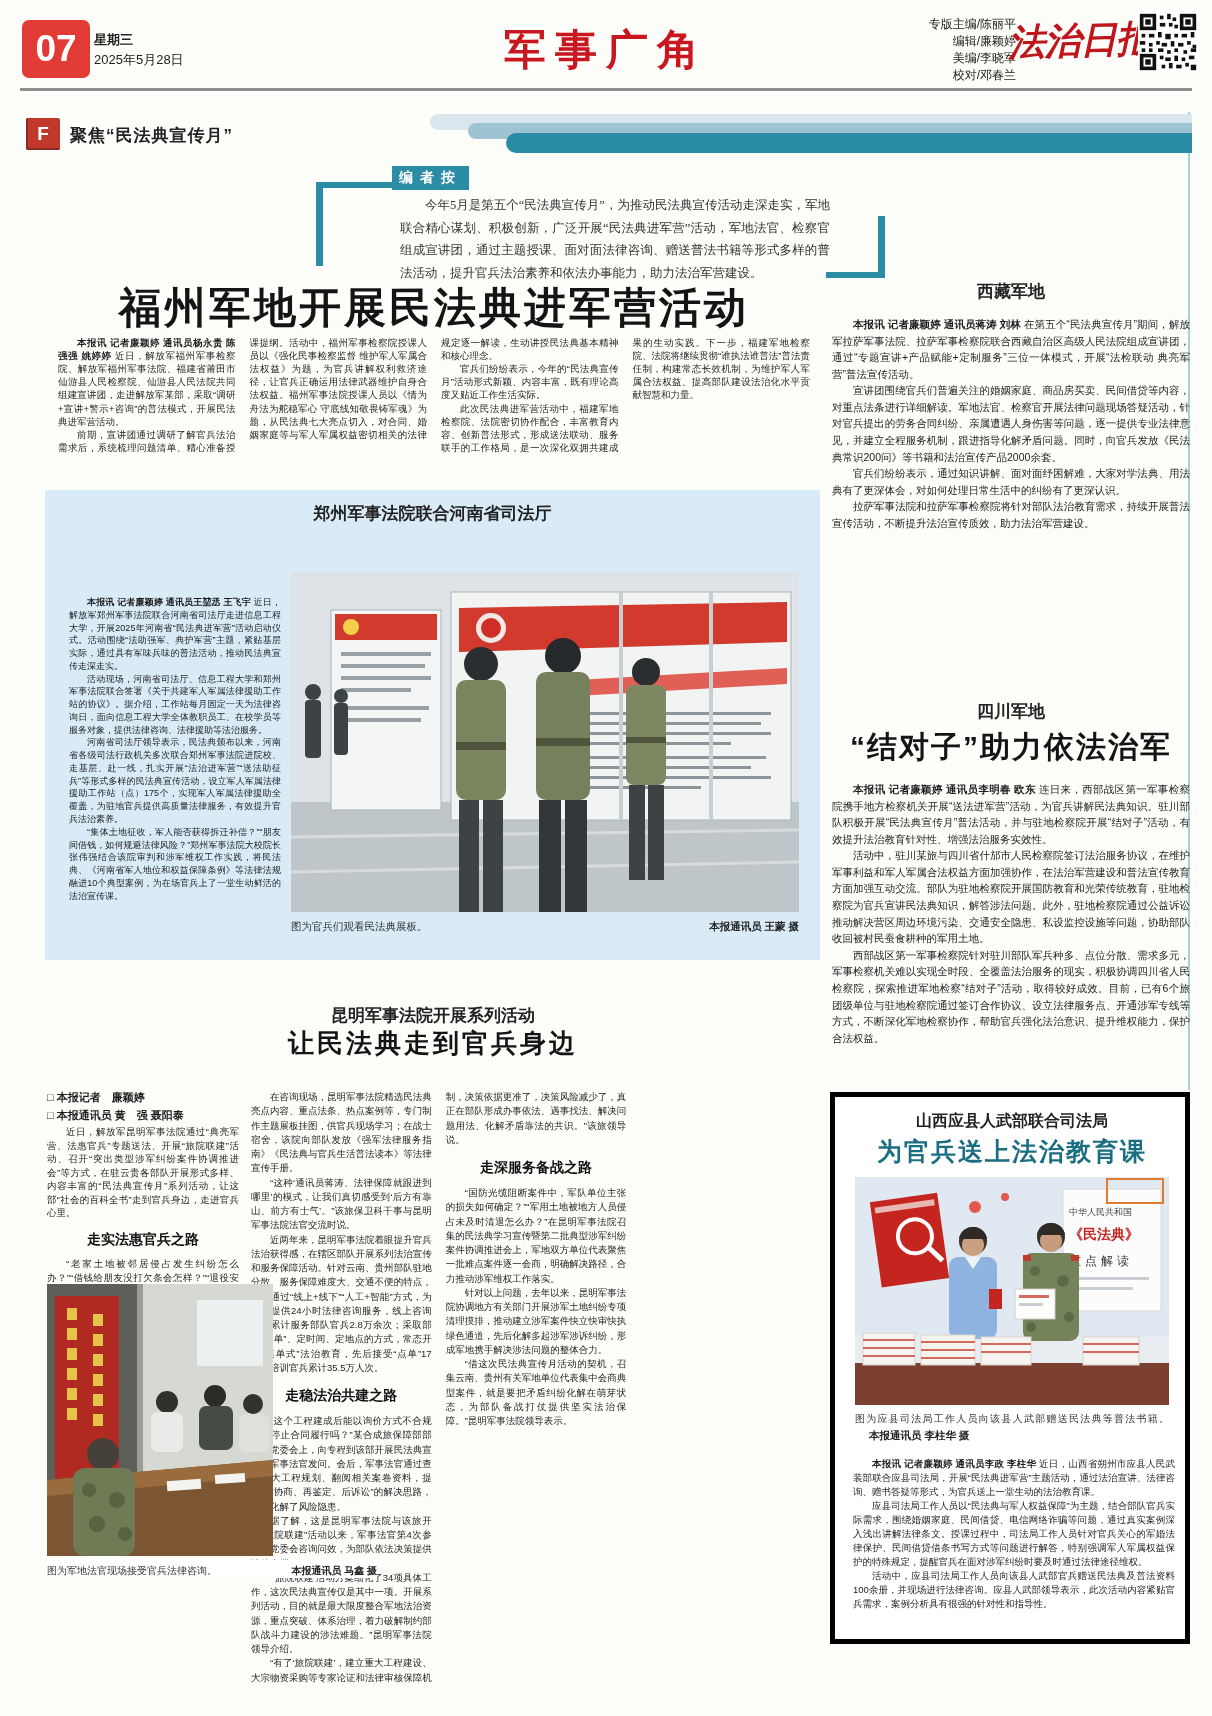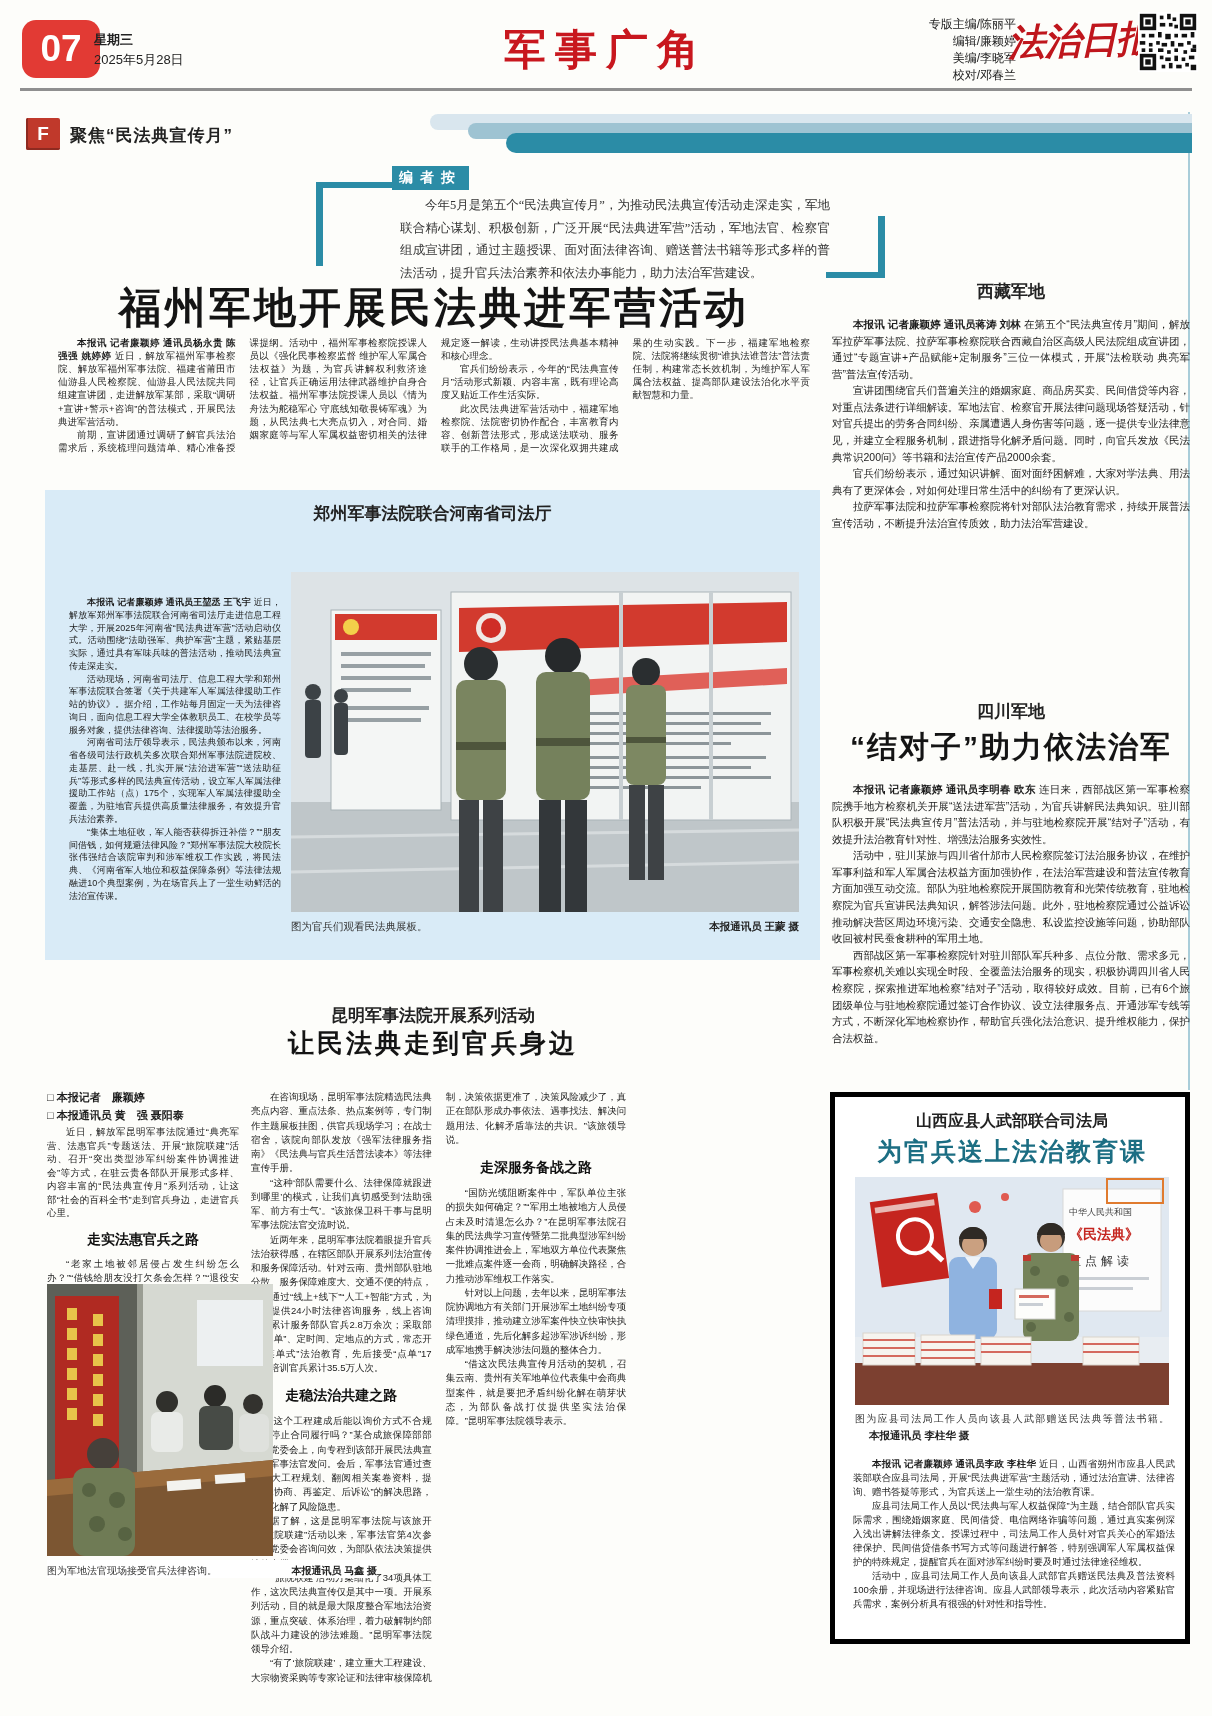--- a/index.html
+++ b/index.html
@@ -1,21 +1,21 @@
 <!DOCTYPE html>
 <html><head>
 <meta charset="utf-8">
 <style>
   html,body{margin:0;padding:0;background:#e9e9e6;}
   #page{position:relative;width:1212px;height:1716px;background:#fdfdfa;margin:0 auto;
         font-family:"Liberation Sans",sans-serif;color:#1c1c1c;overflow:hidden;}
   .abs{position:absolute;}
   
-  .page-num{left:22px;top:20px;width:78px;height:58px;background:#e23a34;color:#fff;
-    font-size:37px;font-weight:bold;display:flex;align-items:center;justify-content:center;border-radius:14px;}
+  .page-num{left:22px;top:20px;width:68px;height:58px;background:#e23a34;color:#fff;
+    font-size:37px;font-weight:bold;display:flex;align-items:center;justify-content:center;border-radius:7px;}
   .date-block{left:94px;top:30px;font-size:13px;line-height:1.5;color:#222;}
   .date-block .wd{font-weight:bold;}
   .section-title{left:50%;top:22px;transform:translateX(-50%);font-size:42px;font-weight:900;
     color:#c8171e;letter-spacing:9px;white-space:nowrap;}
   .credits{left:828px;top:16px;width:188px;text-align:right;font-size:12px;line-height:1.42;color:#222;}
   .masthead{left:1008px;top:16px;font-size:37px;font-weight:900;color:#bf161c;
     font-style:italic;letter-spacing:-1px;transform:rotate(-2deg);white-space:nowrap;}
   .qr{left:1138px;top:12px;width:60px;height:60px;}
   .header-rule{left:20px;top:88px;width:1172px;height:3px;background:#8f8f8f;}
   .v-rule{left:1188px;top:112px;width:2px;height:978px;background:#a9cdd9;}
@@ -380,21 +380,21 @@
     <div class="abs bodytext km-col1">
       <p class="byline">□ 本报记者　廉颖婷</p>
       <p class="byline">□ 本报通讯员 黄　强 聂阳泰</p>
       <p>近日，解放军昆明军事法院通过“典亮军营、法惠官兵”专题送法、开展“旅院联建”活动、召开“突出类型涉军纠纷案件协调推进会”等方式，在驻云贵各部队开展形式多样、内容丰富的“民法典宣传月”系列活动，让这部“社会的百科全书”走到官兵身边，走进官兵心里。</p>
       <div class="subhead">走实法惠官兵之路</div>
       <p>“老家土地被邻居侵占发生纠纷怎么办？”“借钱给朋友没打欠条会怎样？”“退役安置费属于夫妻共同财产吗？”一场“典亮军营 法惠官兵”专题法律咨询活动正在进行。面对长途跋涉到达现场的昆明军事法院法官，官兵们踊跃提问。</p>
 
     </div>
     <div class="abs bodytext km-cols">
       <p>在咨询现场，昆明军事法院精选民法典亮点内容、重点法条、热点案例等，专门制作主题展板挂图，供官兵现场学习；在战士宿舍，该院向部队发放《强军法律服务指南》《民法典与官兵生活普法读本》等法律宣传手册。</p>
-      <p>“这种‘部队需要什么、法律保障就跟进到哪里’的模式，让我们真切感受到‘法助强军、前方有士气’。”该旅保卫科干事与昆明军事法院法官交流时说。</p>
+      <p>“这种‘通讯员蒋涛、法律保障就跟进到哪里’的模式，让我们真切感受到‘后方有靠山、前方有士气’。”该旅保卫科干事与昆明军事法院法官交流时说。</p>
       <p>近两年来，昆明军事法院着眼提升官兵法治获得感，在辖区部队开展系列法治宣传和服务保障活动。针对云南、贵州部队驻地分散、服务保障难度大、交通不便的特点，他们通过“线上+线下”“人工+智能”方式，为官兵提供24小时法律咨询服务，线上咨询渠道累计服务部队官兵2.8万余次；采取部队“点单”、定时间、定地点的方式，常态开展“菜单式”法治教育，先后接受“点单”17次，培训官兵累计35.5万人次。</p>
       <div class="subhead">走稳法治共建之路</div>
       <p>“这个工程建成后能以询价方式不合规为由停止合同履行吗？”某合成旅保障部部长在党委会上，向专程到该部开展民法典宣讲的军事法官发问。会后，军事法官通过查阅重大工程规划、翻阅相关案卷资料，提出“先协商、再鉴定、后诉讼”的解决思路，有效化解了风险隐患。</p>
       <p>据了解，这是昆明军事法院与该旅开展“旅院联建”活动以来，军事法官第4次参加旅党委会咨询问效，为部队依法决策提供法律支撑。</p>
       <p>“‘旅院联建’活动方案细化了34项具体工作，这次民法典宣传仅是其中一项。开展系列活动，目的就是最大限度整合军地法治资源，重点突破、体系治理，着力破解制约部队战斗力建设的涉法难题。”昆明军事法院领导介绍。</p>
       <p>“有了‘旅院联建’，建立重大工程建设、大宗物资采购等专家论证和法律审核保障机制，决策依据更准了，决策风险减少了，真正在部队形成办事依法、遇事找法、解决问题用法、化解矛盾靠法的共识。”该旅领导说。</p>
       <div class="subhead">走深服务备战之路</div>
       <p>“国防光缆阻断案件中，军队单位主张的损失如何确定？”“军用土地被地方人员侵占未及时清退怎么办？”在昆明军事法院召集的民法典学习宣传暨第二批典型涉军纠纷案件协调推进会上，军地双方单位代表聚焦一批难点案件逐一会商，明确解决路径，合力推动涉军维权工作落实。</p>
       <p>针对以上问题，去年以来，昆明军事法院协调地方有关部门开展涉军土地纠纷专项清理摸排，推动建立涉军案件快立快审快执绿色通道，先后化解多起涉军涉诉纠纷，形成军地携手解决涉法问题的整体合力。</p>
       <p>“借这次民法典宣传月活动的契机，召集云南、贵州有关军地单位代表集中会商典型案件，就是要把矛盾纠纷化解在萌芽状态，为部队备战打仗提供坚实法治保障。”昆明军事法院领导表示。</p>

